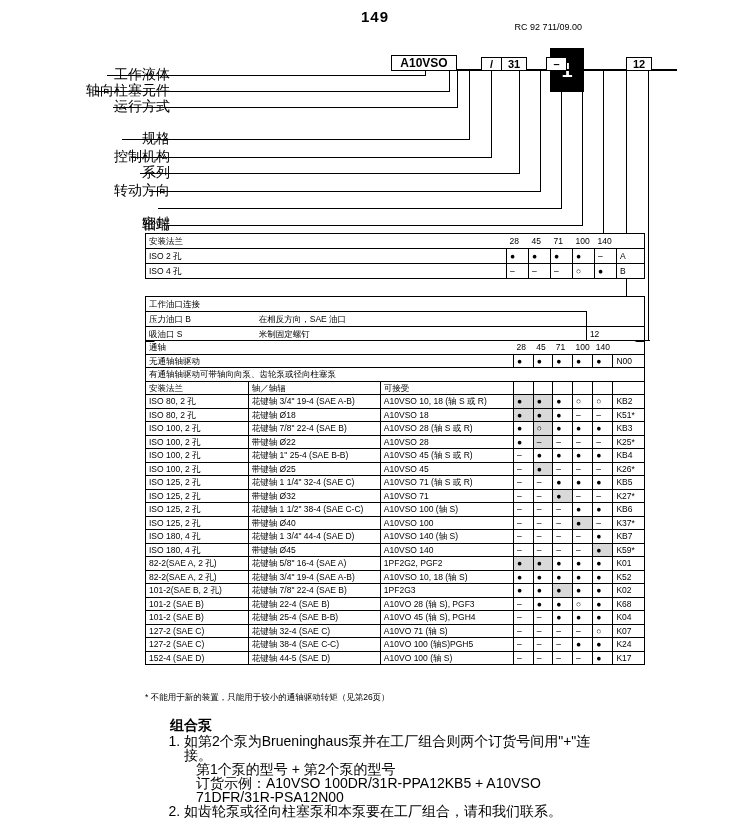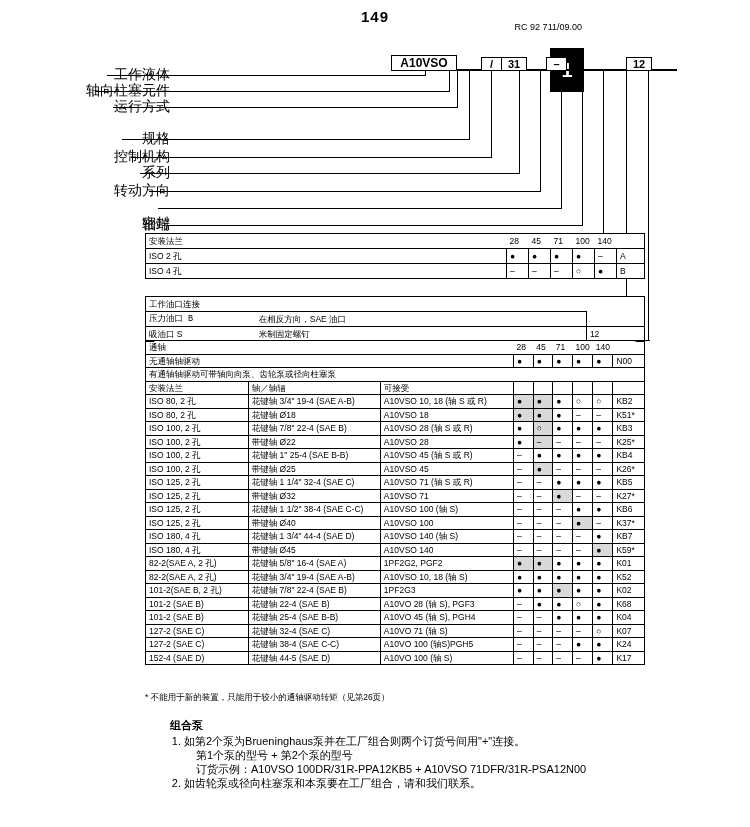--- a/index.html
+++ b/index.html
@@ -142,21 +142,21 @@
   .footnote {
     position: absolute;
     font-size: 8.5px;
   }
   #footnote-star { top: 692px; left: 145px; }
 
   .combo {
     position: absolute;
     left: 170px;
     top: 718px;
-    font-size: 11px;
+    font-size: 14px;
     line-height: 14px;
   }
   .combo .hd { font-weight: bold; margin-bottom: 2px; }
   .combo ol { margin: 0; padding-left: 14px; }
   .combo li { margin-bottom: 0; }
   .indent { padding-left: 12px; display: block; }
 </style>
 </head>
 <body>
 
@@ -257,21 +257,21 @@
     </tr>
   </tbody>
     </table>
 
   <table class="tbl" id="ports-table">
     <tbody>
         <tr>
       <td class="b" colspan="3" style="border:none;">工作油口连接</td>
     </tr>
     <tr>
-      <td style="width:110px;border-right:none;font-family:Liberation Mono, monospace;">压力油口 B</td>
+      <td style="width:110px;border-right:none;">压力油口 B</td>
       <td style="width:330px;border-left:none;">在相反方向，SAE 油口</td>
       <td style="width:58px;border:none;"></td>
     </tr>
     <tr>
       <td style="border-right:none;">吸油口 S</td>
       <td style="border-left:none;">米制固定螺钉</td>
       <td class="c b">12</td>
     </tr>
   </tbody>
     </table>

